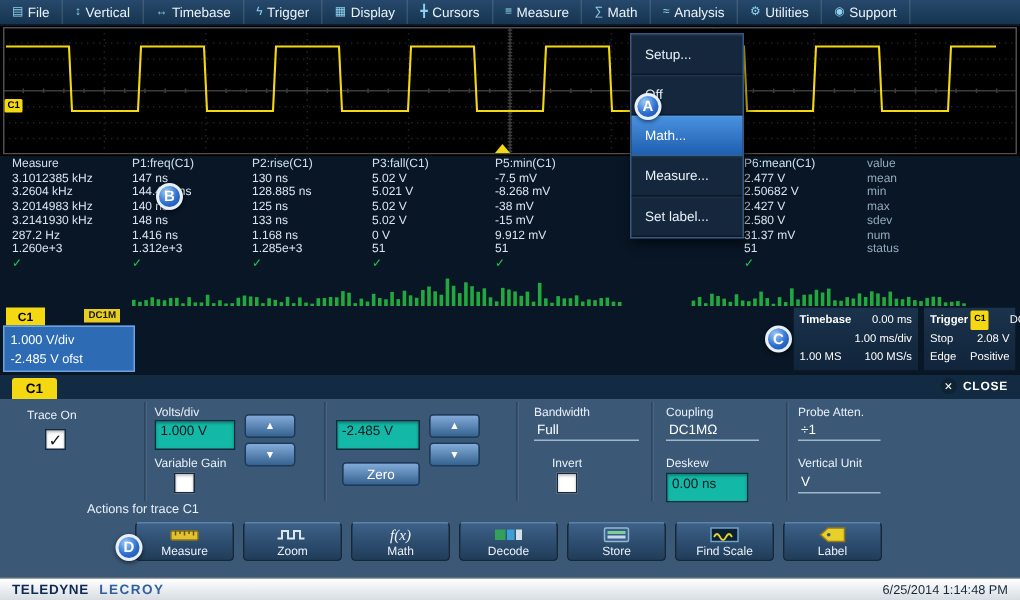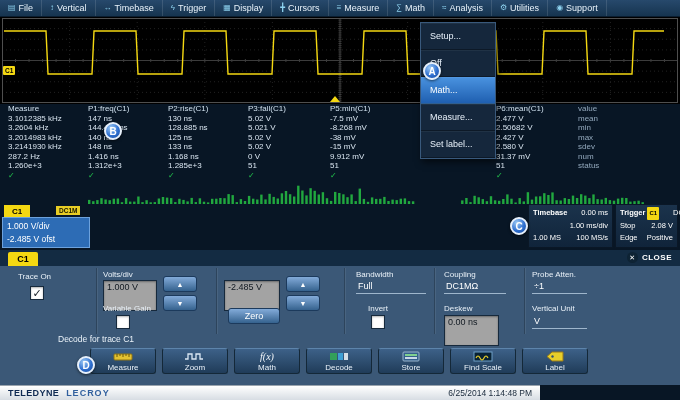--- a/index.html
+++ b/index.html
@@ -68,21 +68,21 @@
     color:#000;font-weight:bold;font-size:9px;display:flex;align-items:center;justify-content:center;
     border-radius:2px 2px 0 0}
   .dlg-close{position:absolute;right:8px;top:2px;display:flex;align-items:center;gap:4px;
     color:#fff;font-size:8px;font-weight:bold;letter-spacing:.5px}
   .close-x{width:11px;height:11px;border-radius:50%;background:#0e2334;color:#fff;
     font-size:7px;display:flex;align-items:center;justify-content:center}
   #dialog-body{position:absolute;left:0;top:16px;width:680px;height:119px}
   .vsep{position:absolute;top:2px;height:66px;width:0;
     border-left:1px solid rgba(0,0,0,.22);border-right:1px solid rgba(255,255,255,.07)}
   .fld-label{position:absolute;color:#e9f1f8;font-size:8px;white-space:nowrap}
-  .input-box{position:absolute;height:31px;background:#a3a3a3;color:#101820;font-size:9px;
+  .input-box{position:absolute;height:20px;background:#14b8a6;color:#101820;font-size:9px;
     padding:1px 3px;border:1px solid #16293c;box-shadow:inset 0 1px 2px rgba(0,0,0,.35);line-height:11px}
   .combo{position:absolute;height:14px;color:#fff;font-size:9px;padding:0 2px;
     border-bottom:1px solid #9fb6cc;line-height:13px}
   .spin{position:absolute;width:34px;height:16px;border-radius:3px;
     background:linear-gradient(#83abd9,#35628e);border:1px solid #1c3a5c;color:#fff;
     display:flex;align-items:center;justify-content:center;font-size:7px}
   .push-btn{position:absolute;height:16px;border-radius:3px;color:#fff;font-size:9px;
     background:linear-gradient(#83abd9,#35628e);border:1px solid #1c3a5c;
     display:flex;align-items:center;justify-content:center}
   .checkbox{position:absolute;width:14px;height:14px;background:#fff;border:1px solid #16293c;
@@ -92,21 +92,21 @@
   .checkbox.checked::after{content:"✓"}
   #action-row{position:absolute;left:90px;top:82px;display:flex;gap:6px}
   .action-btn{width:66px;height:26px;border-radius:3px;display:flex;flex-direction:column;
     align-items:center;justify-content:center;gap:0;
     background:linear-gradient(#3d6188,#203c59);border:1px solid #142838;
     border-top-color:#5d84ab;color:#eaf2fa;font-size:8px}
   .a-icon{height:12px;display:flex;align-items:center}
   .a-label{line-height:9px}
 
   
-  #status-bar{position:absolute;left:0;top:385px;width:540px;height:15px;z-index:6;
+  #status-bar{position:absolute;left:0;top:385px;width:680px;height:15px;z-index:6;
     background:linear-gradient(#ffffff,#d7dde3);border-top:1px solid #9aa4ae;
     display:flex;align-items:center;justify-content:space-between;padding:0 8px}
   #brand{font-size:9px;font-weight:bold;letter-spacing:.4px}
   #brand .b1{color:#0f2a52}
   #brand .b2{color:#31609e;margin-left:4px;letter-spacing:1px}
   #clock{font-size:8.5px;color:#18283a}
 
   
   .callout{position:absolute;width:18px;height:18px;border-radius:50%;z-index:40;
     background:radial-gradient(circle at 35% 28%,#9ecbf5,#2e6fd0 55%,#1a4c9c);
@@ -562,21 +562,21 @@
       <div class="fld-label" style="left:444px;top:4px">Coupling</div>
       <div class="combo" style="left:444px;top:14px;width:62px">DC1MΩ</div>
       <div class="fld-label" style="left:444px;top:38px">Deskew</div>
       <div class="input-box" style="left:444px;top:49px;width:55px">0.00 ns</div>
 
       <div class="fld-label" style="left:532px;top:4px">Probe Atten.</div>
       <div class="combo" style="left:532px;top:14px;width:55px">÷1</div>
       <div class="fld-label" style="left:532px;top:38px">Vertical Unit</div>
       <div class="combo" style="left:532px;top:49px;width:55px">V</div>
 
-      <div class="fld-label" style="left:58px;top:68px;font-size:8.5px">Decode for trace C1</div>
+      <div class="fld-label" style="left:58px;top:68px;font-size:8.5px">Actions for trace C1</div>
       <div id="action-row">
           <div class="action-btn">
             <span class="a-icon">
               <svg width="20" height="11" viewBox="0 0 20 11">
                 <rect x="1" y="3" width="18" height="6" rx="1" fill="#e3c231" stroke="#8f7414"></rect>
                 <path d="M4 3v3M7 3v2M10 3v3M13 3v2M16 3v3" stroke="#6b560c" fill="none"></path>
               </svg>
             </span>
             <span class="a-label">Measure</span>
           </div>

